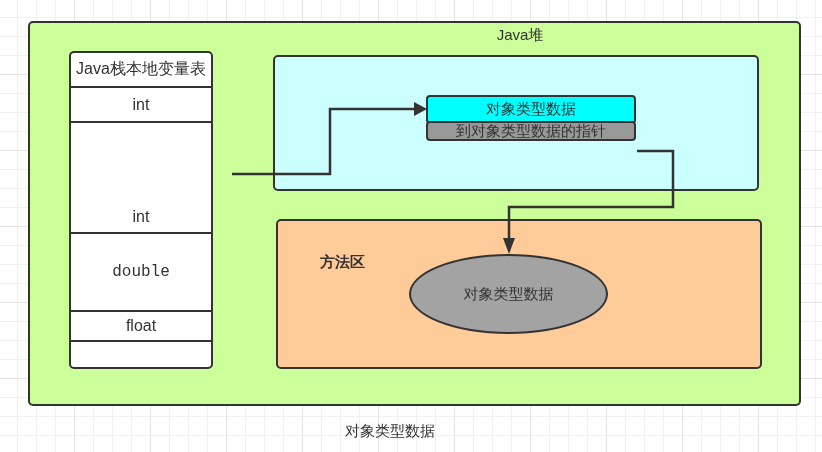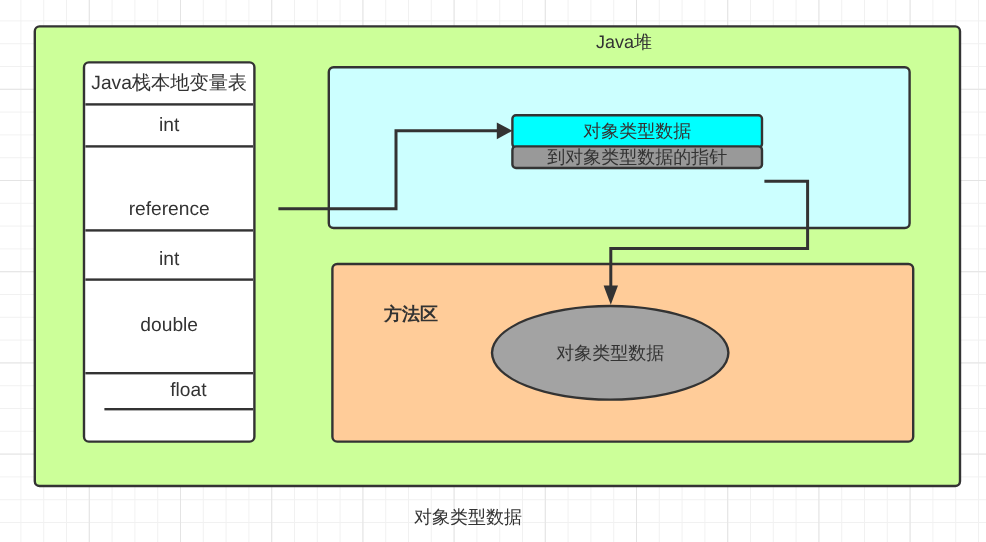--- a/index.html
+++ b/index.html
@@ -34,24 +34,23 @@
 </style>
 </head>
 <body>
 
 <div class="abs heap"></div>
 <div class="abs heap-label">Java堆</div>
 
 <div class="abs stack">
   <div class="row" style="top:0;height:35px;">Java栈本地变量表</div>
   <div class="row" style="top:35px;height:35px;">int</div>
-  <div class="row" style="top:105px;height:35px;">reference</div>
   <div class="row" style="top:140px;height:41px;padding-top:8px;">int</div>
-  <div class="row" style="top:181px;height:78px;padding-top:0;">double</div>
-  <div class="row" style="top:259px;height:30px;margin-left:16px;">float</div>
+  <div class="row" style="top:181px;height:78px;padding-top:0;font-family:Liberation Mono, monospace;">double</div>
+  <div class="row" style="top:259px;height:30px;">float</div>
   <div class="row last" style="top:289px;height:27px;"></div>
 </div>
 
 <div class="abs inst-area"></div>
 <div class="abs box inst-data">对象类型数据</div>
 <div class="abs box type-ptr">到对象类型数据的指针</div>
 
 <div class="abs method-area"></div>
 <div class="abs method-label">方法区</div>
 <div class="abs ellipse">

